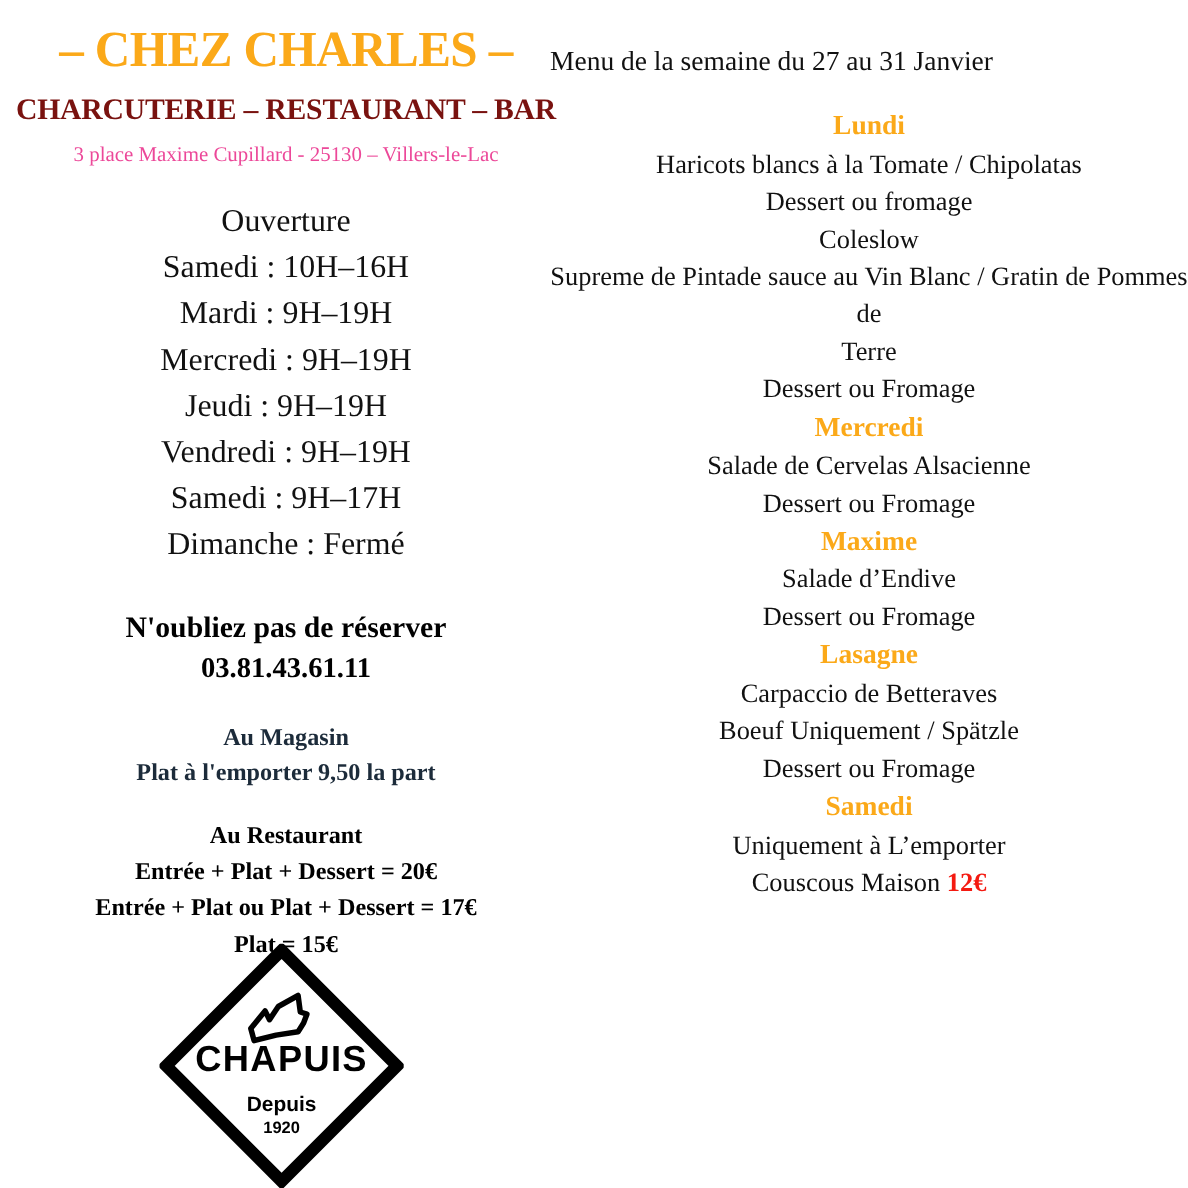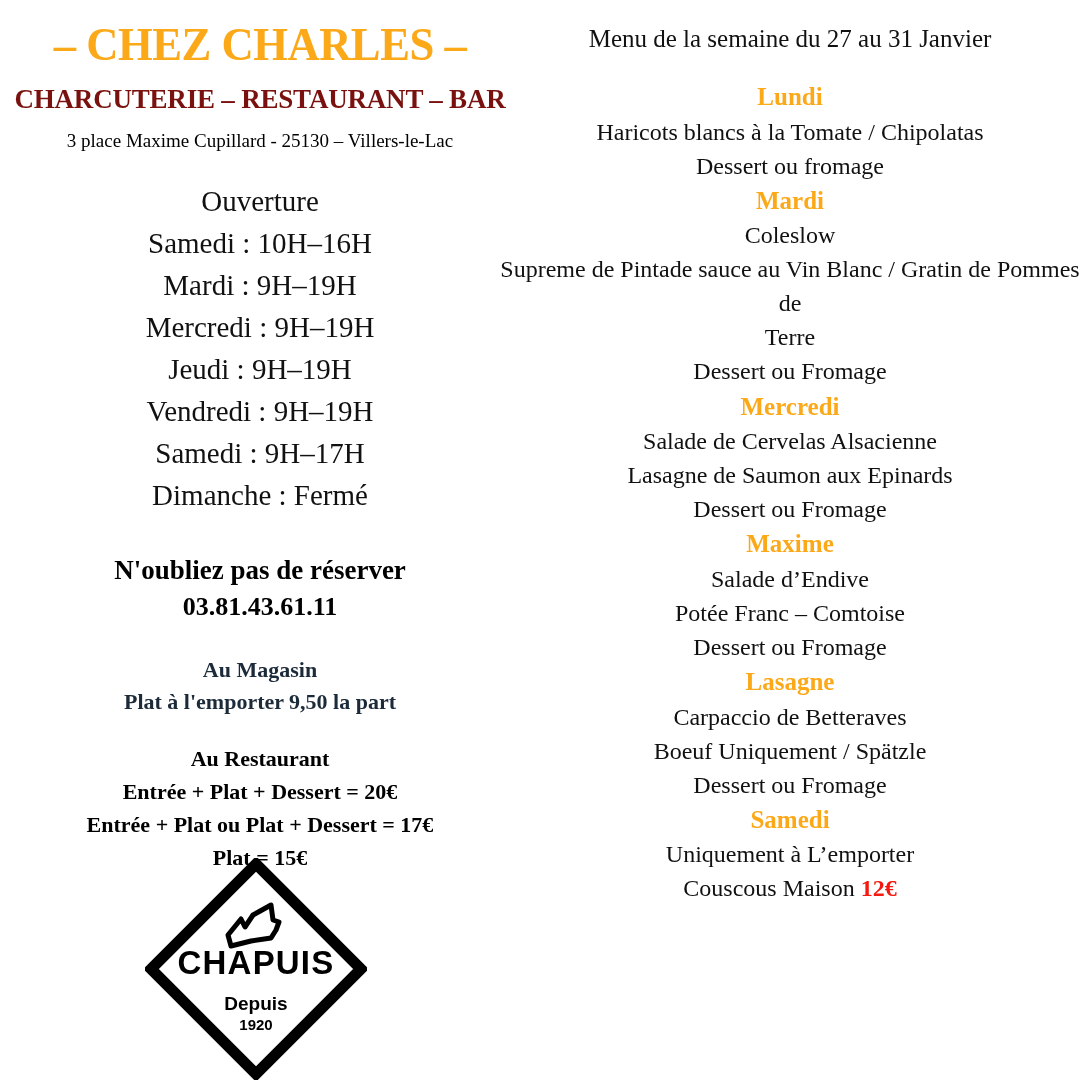--- a/index.html
+++ b/index.html
@@ -51,21 +51,21 @@
     font-weight: bold;
     letter-spacing: -0.2px;
     line-height: 1;
     margin: 0;
     padding-top: 18px;
     white-space: nowrap;
   }
 
   .brand-address {
     text-align: center;
-    color: #000000;
+    color: #ec4899;
     font-size: 19px;
     line-height: 1;
     margin: 0;
     padding-top: 18px;
     white-space: nowrap;
   }
 
   .hours-block {
     margin-top: 30px;
     text-align: center;
@@ -145,25 +145,24 @@
   
   .right-col {
     position: absolute;
     left: 500px;
     top: 0;
     width: 580px;
     height: 1080px;
   }
 
   .week-title {
-    text-align: center;
     font-size: 25px;
     color: #111;
     line-height: 1;
-    padding-top: 26px;
+    padding-top: 44px;
     margin: 0;
     white-space: nowrap;
   }
 
   .days {
     margin-top: 28px;
   }
   .day-block {
     text-align: center;
   }
@@ -243,38 +242,35 @@
 
     <div class="days">
 
       <div class="day-block">
         <div class="day-name">Lundi</div>
         <div class="day-item">Haricots blancs à la Tomate / Chipolatas</div>
         <div class="day-item">Dessert ou fromage</div>
       </div>
 
       <div class="day-block">
-        <div class="day-name">Mardi</div>
         <div class="day-item">Coleslow</div>
         <div class="day-item">Supreme de Pintade sauce au Vin Blanc /  Gratin de Pommes de</div>
         <div class="day-item">Terre</div>
         <div class="day-item">Dessert ou Fromage</div>
       </div>
 
       <div class="day-block">
         <div class="day-name">Mercredi</div>
         <div class="day-item">Salade de Cervelas Alsacienne</div>
-        <div class="day-item">Lasagne de Saumon aux Epinards</div>
         <div class="day-item">Dessert ou Fromage</div>
       </div>
 
       <div class="day-block">
         <div class="day-name">Maxime</div>
         <div class="day-item">Salade d’Endive</div>
-        <div class="day-item">Potée Franc – Comtoise</div>
         <div class="day-item">Dessert ou Fromage</div>
       </div>
 
       <div class="day-block">
         <div class="day-name">Lasagne</div>
         <div class="day-item">Carpaccio de Betteraves</div>
         <div class="day-item">Boeuf Uniquement / Spätzle</div>
         <div class="day-item">Dessert ou Fromage</div>
       </div>
 

